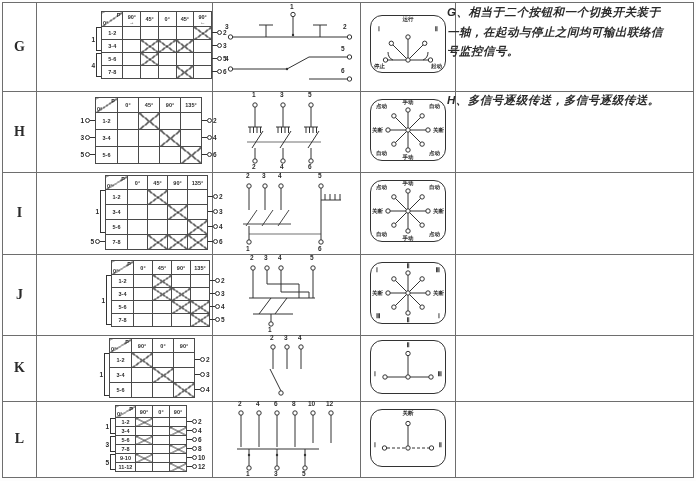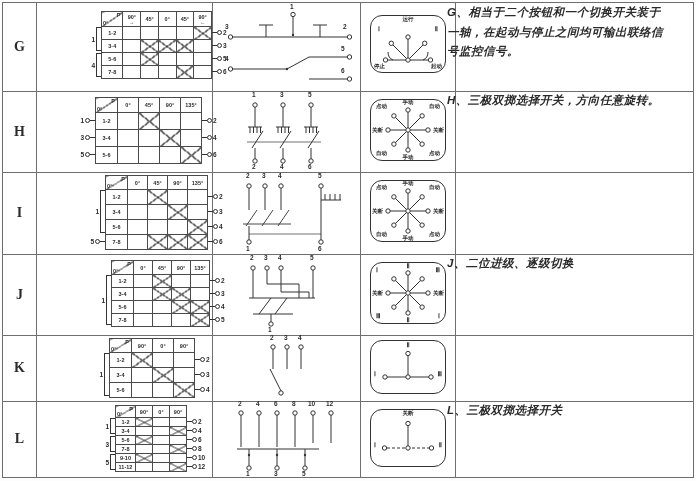--- a/index.html
+++ b/index.html
@@ -328,21 +328,21 @@
           <span class="flabel pos-t">手动</span>
           <span class="flabel pos-tr">自动</span>
           <span class="flabel pos-l">关断</span>
           <span class="flabel pos-r">关断</span>
           <span class="flabel pos-bl">自动</span>
           <span class="flabel pos-b">手动</span>
           <span class="flabel pos-br">点动</span>
         </div>
       </div>
       <div class="cell c5">
-        <div class="desc">H、三极双掷选择开关，方向任意旋转。</div>
+        <div class="desc">H、多信号逐级传送，多信号逐级传送。</div>
       </div>
     </div>
 
     <div class="row" style="top:169px;height:82px;">
       <div class="cell c1">I</div>
       <div class="cell c2">
         <div class="ctable" style="left:52px;top:3px;--pw:22px;--cw:20px;--rh:15px;--hh:14px;">
             <table class="ct">
               <tbody>
                 <tr>
@@ -586,23 +586,20 @@
           </svg>
           <span class="flabel pos-tl rn">Ⅰ</span>
           <span class="flabel pos-t rn">Ⅱ</span>
           <span class="flabel pos-tr rn">Ⅲ</span>
           <span class="flabel pos-l">关断</span>
           <span class="flabel pos-r">关断</span>
           <span class="flabel pos-bl rn">Ⅲ</span>
           <span class="flabel pos-b rn">Ⅱ</span>
           <span class="flabel pos-br rn">Ⅰ</span>
         </div>
-      </div>
-      <div class="cell c5">
-        <div class="desc">J、二位进级、逐级切换</div>
       </div>
     </div>
 
     <div class="row" style="top:332px;height:66px;">
       <div class="cell c1">K</div>
       <div class="cell c2">
         <div class="ctable" style="left:56px;top:3px;--pw:22px;--cw:21px;--rh:15px;--hh:14px;">
             <table class="ct">
               <tbody>
                 <tr>
@@ -831,20 +828,17 @@
             <circle cx="37" cy="13.5" r="2.2" fill="#fff"></circle>
               <circle cx="13.5" cy="38" r="2.2" fill="#fff"></circle>
             <circle cx="60.5" cy="38" r="2.2" fill="#fff"></circle>
               <circle cx="37" cy="38" r="2.2" fill="#fff"></circle>
           </svg>
           <span class="flabel kl-top">关断</span>
           <span class="flabel kl-left rn" style="top:31px;">Ⅰ</span>
           <span class="flabel kl-right rn" style="top:31px;">Ⅱ</span>
         </div>
       </div>
-      <div class="cell c5">
-        <div class="desc">L、三极双掷选择开关</div>
-      </div>
     </div>
 
   </div>
 
 </div>
 
 </body></html>

